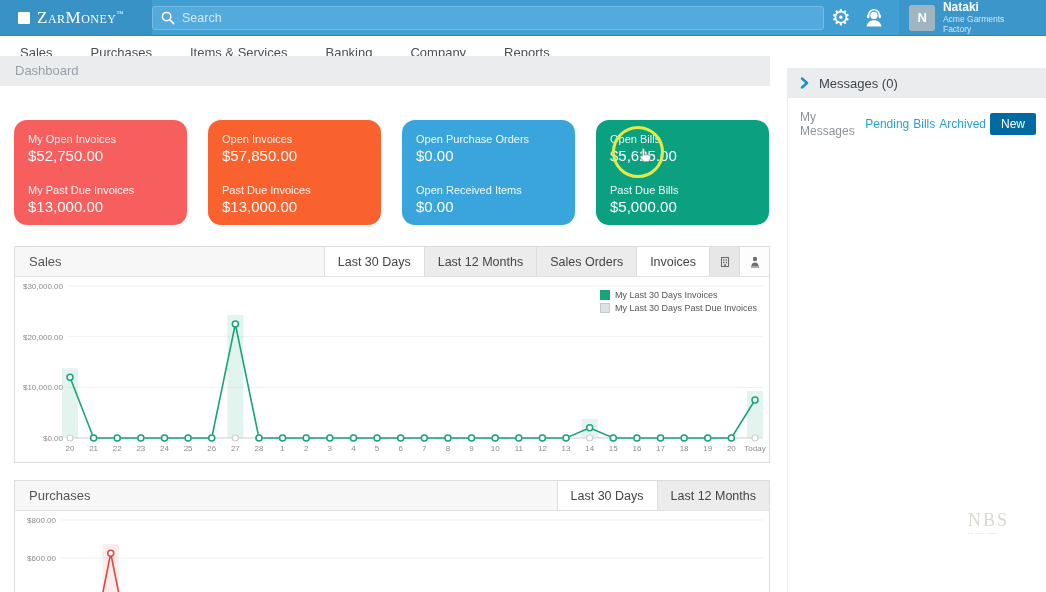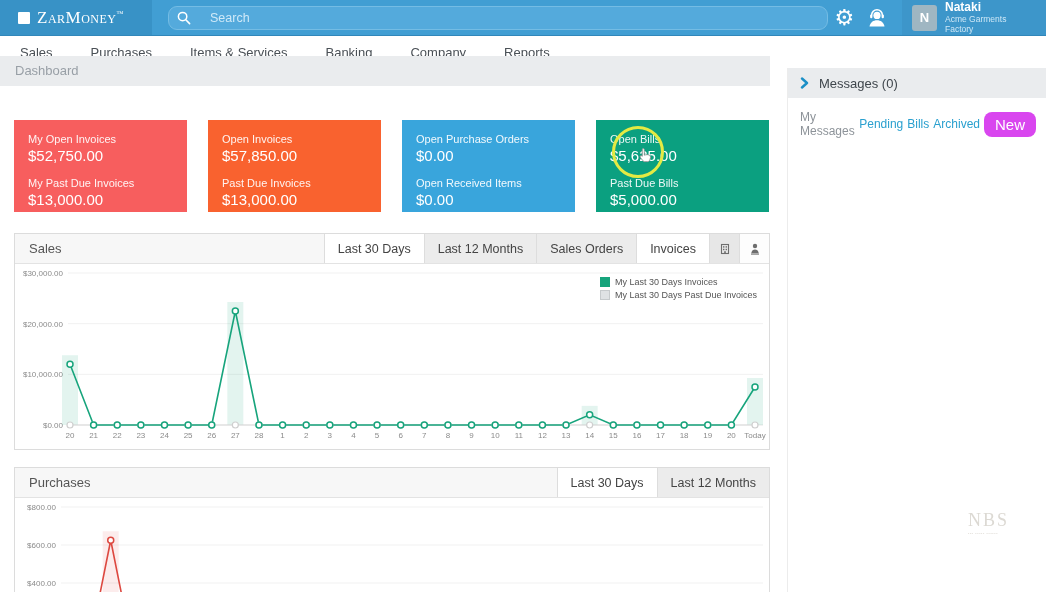--- a/index.html
+++ b/index.html
@@ -9,23 +9,23 @@
   
   .topbar { position:absolute; left:0; top:0; width:1046px; height:36px;
             background:#419ed3; display:flex; align-items:center;
             border-bottom:1px solid #3187ba; }
   .logo-sec { width:152px; height:100%; background:#3892c6; display:flex;
               align-items:center; padding-left:18px; gap:7px; flex:none; }
   .logo-square { width:12px; height:12px; background:#fff; border-radius:1px; }
   .logo-text { color:#fff; font-family:"Liberation Serif", serif;
                font-variant:small-caps; font-size:17px; letter-spacing:.5px; }
   .logo-tm { color:#fff; font-size:7px; vertical-align:super; }
-  .search-wrap { margin-left:16px; width:678px; height:24px; background:#54aadc;
-                 border:1px solid #74bce4; border-radius:9px; display:flex;
-                 align-items:center; padding:0 8px; gap:19px; }
+  .search-wrap { width:678px; height:24px; background:#54aadc;
+                 border:1px solid #74bce4; border-radius:3px; display:flex;
+                 align-items:center; padding:0 8px; gap:7px; }
   .search-wrap input { flex:1; background:transparent; border:none; outline:none;
                        color:#fff; font-size:12.5px; font-family:"Liberation Sans",sans-serif; }
   .search-wrap input::placeholder { color:#cfe9f8; }
   .top-right { margin-left:auto; display:flex; align-items:center; height:100%; }
   .gear { color:#fff; font-size:22px; line-height:36px; width:34px; text-align:center; cursor:pointer; }
   .support { width:34px; display:flex; justify-content:center; cursor:pointer; }
   .user-sec { height:100%; background:#3d96ca; display:flex; align-items:center;
               gap:8px; padding:0 12px 0 10px; margin-left:8px; min-width:118px; }
   .avatar { width:26px; height:26px; background:#9fb6c2; border-radius:3px; color:#fff;
             font-size:13px; font-weight:bold; display:flex; align-items:center; justify-content:center; }
@@ -38,24 +38,24 @@
   .nav-item { font-size:13px; color:#4a5056; cursor:pointer; white-space:nowrap; }
 
   
   .breadcrumb { position:absolute; left:0; top:56px; width:770px; height:30px;
                 background:#eaecee; line-height:30px; padding-left:15px;
                 font-size:13px; color:#989fa6; }
 
   
   .content { position:absolute; left:0; top:98px; width:786px; }
   .cards { display:flex; gap:21px; padding:22px 0 0 14px; }
-  .card { width:173px; height:92px; padding:13px 14px; color:#fff; }
+  .card { width:173px; height:105px; padding:13px 14px; color:#fff;border-radius:13px; }
   .card .lbl { font-size:11px; color:rgba(255,255,255,.93); }
   .card .val { font-size:15px; margin-top:2px; }
-  .card .row2 { margin-top:13px; }
+  .card .row2 { margin-top:20px; }
 
   .panel { margin:21px 0 0 14px; width:756px; border:1px solid #dcdcdc; background:#fff; }
   .panel + .panel { margin-top:17px; }
   .panel-head { height:30px; background:#f7f7f7; border-bottom:1px solid #e3e3e3;
                 display:flex; align-items:stretch; }
   .panel-title { flex:1; font-size:13px; color:#555; line-height:30px; padding-left:14px; }
   .tab { line-height:30px; padding:0 13px; font-size:12.5px; color:#444; background:#ececec;
          border-left:1px solid #ddd; cursor:pointer; white-space:nowrap; }
   .tab.active { background:#fff; }
   .icon-btn { width:30px; display:flex; align-items:center; justify-content:center;
@@ -68,22 +68,22 @@
 
   
   .rightpanel { position:absolute; left:787px; top:68px; width:259px; height:524px;
                 background:#fff; border-left:1px solid #ececec; }
   .msg-head { height:30px; background:#eaecee; display:flex; align-items:center;
               gap:9px; padding:0 12px; }
   .msg-title { font-size:13px; color:#3f464c; }
   .msg-filters { display:flex; align-items:center; gap:4px; padding:12px 10px 0 12px; font-size:12px; }
   .mf-muted { color:#8d9399; cursor:pointer; }
   .mf-link { color:#2aa0cf; cursor:pointer; }
-  .new-btn { margin-left:auto; background:#d946ef; color:#fff; border:none; font-size:15px;
-             padding:4px 11px; border-radius:8px; cursor:pointer;
+  .new-btn { margin-left:auto; background:#0369a1; color:#fff; border:none; font-size:12px;
+             padding:4px 11px; border-radius:2px; cursor:pointer;
              font-family:"Liberation Sans",sans-serif; }
   .watermark { position:absolute; left:180px; top:442px; color:#dcd9d3; font-size:18px;
                letter-spacing:2px; font-family:"Liberation Serif", serif; }
   .watermark .wsub { display:block; font-size:4px; letter-spacing:.5px;
                      border-top:none; color:#e6e3de; font-family:"Liberation Sans",sans-serif; }
 
   
   .cursor-ring { position:absolute; left:612px; top:126px; width:52px; height:52px;
                  border:3px solid #e4ea43; border-radius:50%; pointer-events:none; }
   .hand-cursor { position:absolute; left:637px; top:147px; pointer-events:none; }

